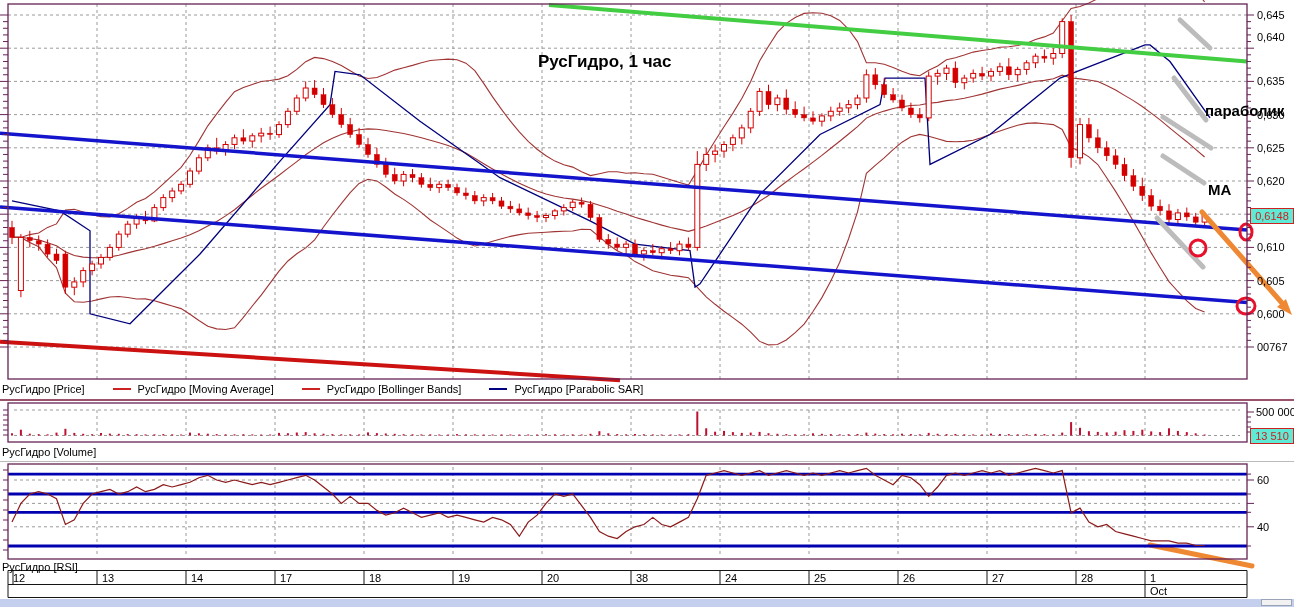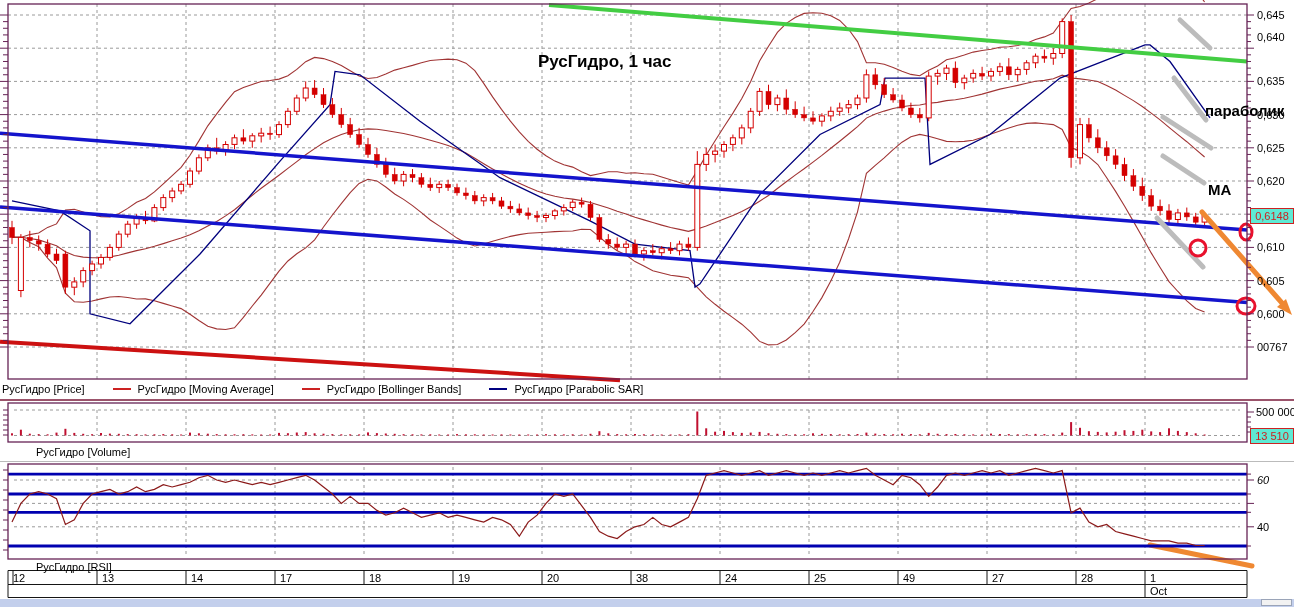--- a/index.html
+++ b/index.html
@@ -30,21 +30,21 @@
   .axis-label{position:absolute;font-size:11px;line-height:12px;color:#000;white-space:nowrap;}
   .title{position:absolute;left:538px;top:52px;font-size:17px;font-weight:bold;}
   .anno{position:absolute;font-size:15px;font-weight:bold;}
   .anno.parabolic{left:1205px;top:102px;}
   .anno.ma{left:1208px;top:181px;}
   .legend{position:absolute;left:2px;top:383px;display:flex;align-items:center;font-size:11px;}
   .leg-item{margin-right:28px;display:flex;align-items:center;}
   .mk{display:inline-block;width:18px;height:2px;margin-right:7px;}
   .mk-red{background:#cc2222}
   .mk-navy{background:#000080}
-  .panel-label{position:absolute;left:2px;font-size:11px;margin-left:34px;}
+  .panel-label{position:absolute;left:2px;font-size:11px;}
   .badge{position:absolute;left:1250px;width:42px;height:14px;border:1px solid #cc2222;
          background:#5eead4;color:#cc2222;font-size:11px;line-height:14px;text-align:center;}
   .scroll-track{position:absolute;left:0;top:599px;width:1294px;height:8px;background:#c3cfec;}
   .scroll-grip{position:absolute;left:1261px;top:599px;width:31px;height:7px;background:#f2f2f2;border:1px solid #9aa4b8;box-sizing:border-box;}
 </style>
 </head>
 <body>
 
 <div class="screen">
   <svg class="chart" width="1294" height="607" viewBox="0 0 1294 607">
@@ -726,30 +726,30 @@
 <div class="axis-label" style="left: 1257px; top: 9px;">0,645</div>
     <div class="axis-label" style="left: 1257px; top: 31px;">0,640</div>
     <div class="axis-label" style="left: 1257px; top: 75.4px;">0,635</div>
     <div class="axis-label" style="left: 1257px; top: 108.6px;">0,630</div>
     <div class="axis-label" style="left: 1257px; top: 141.8px;">0,625</div>
     <div class="axis-label" style="left: 1257px; top: 175px;">0,620</div>
     <div class="axis-label" style="left: 1257px; top: 241.4px;">0,610</div>
     <div class="axis-label" style="left: 1257px; top: 274.6px;">0,605</div>
     <div class="axis-label" style="left: 1257px; top: 307.8px;">0,600</div>
     <div class="axis-label" style="left: 1257px; top: 341px;">00767</div>
-    <div class="axis-label" style="left: 1257px; top: 474px; font-style: italic;">60</div>
+    <div class="axis-label" style="left: 1257px; top: 474px;">60</div>
     <div class="axis-label" style="left: 1257px; top: 497.4px; padding-left: 40px;">50</div>
     <div class="axis-label" style="left: 1257px; top: 520.8px;">40</div>
     <div class="axis-label" style="left: 13px; top: 571.5px;">12</div>
     <div class="axis-label" style="left: 102px; top: 571.5px;">13</div>
     <div class="axis-label" style="left: 191px; top: 571.5px;">14</div>
     <div class="axis-label" style="left: 280px; top: 571.5px;">17</div>
     <div class="axis-label" style="left: 369px; top: 571.5px;">18</div>
     <div class="axis-label" style="left: 458px; top: 571.5px;">19</div>
     <div class="axis-label" style="left: 547px; top: 571.5px;">20</div>
     <div class="axis-label" style="left: 636px; top: 571.5px;">38</div>
     <div class="axis-label" style="left: 725px; top: 571.5px;">24</div>
     <div class="axis-label" style="left: 814px; top: 571.5px;">25</div>
-    <div class="axis-label" style="left: 903px; top: 571.5px;">49</div>
+    <div class="axis-label" style="left: 903px; top: 571.5px;">26</div>
     <div class="axis-label" style="left: 992px; top: 571.5px;">27</div>
     <div class="axis-label" style="left: 1081px; top: 571.5px;">28</div>
     <div class="axis-label" style="left: 1150px; top: 571.5px;">1</div>
   </div>
 
 </body></html>

